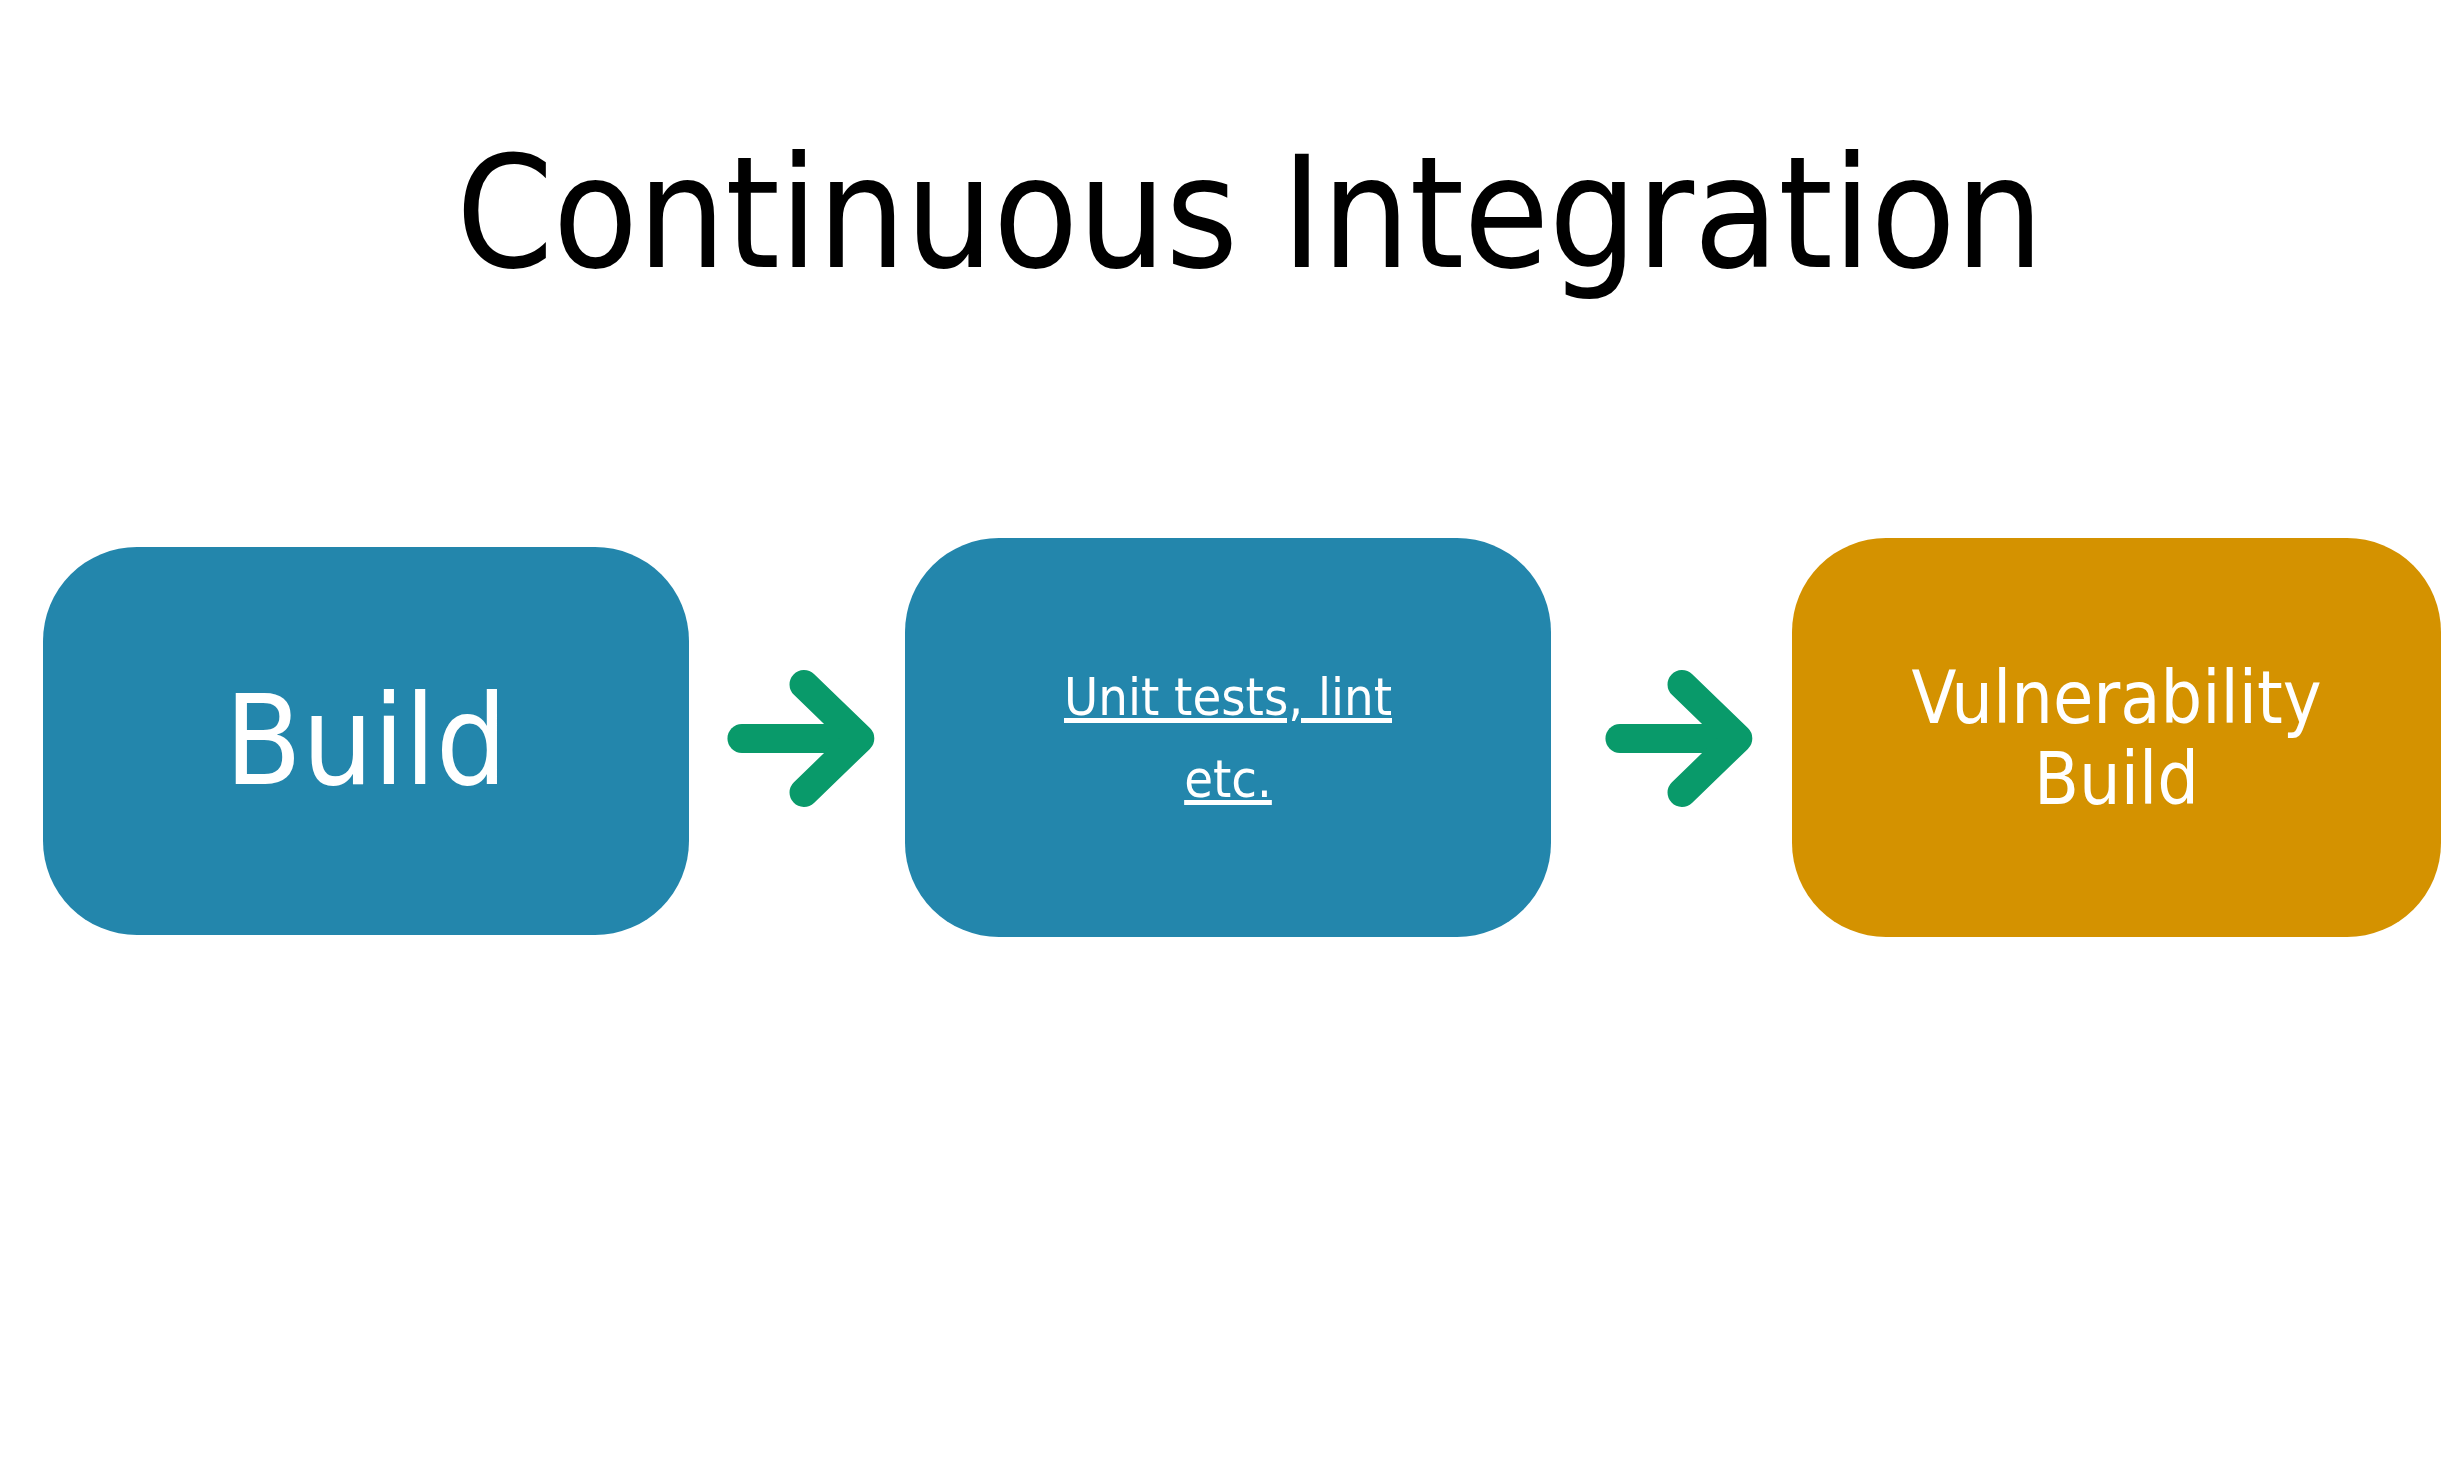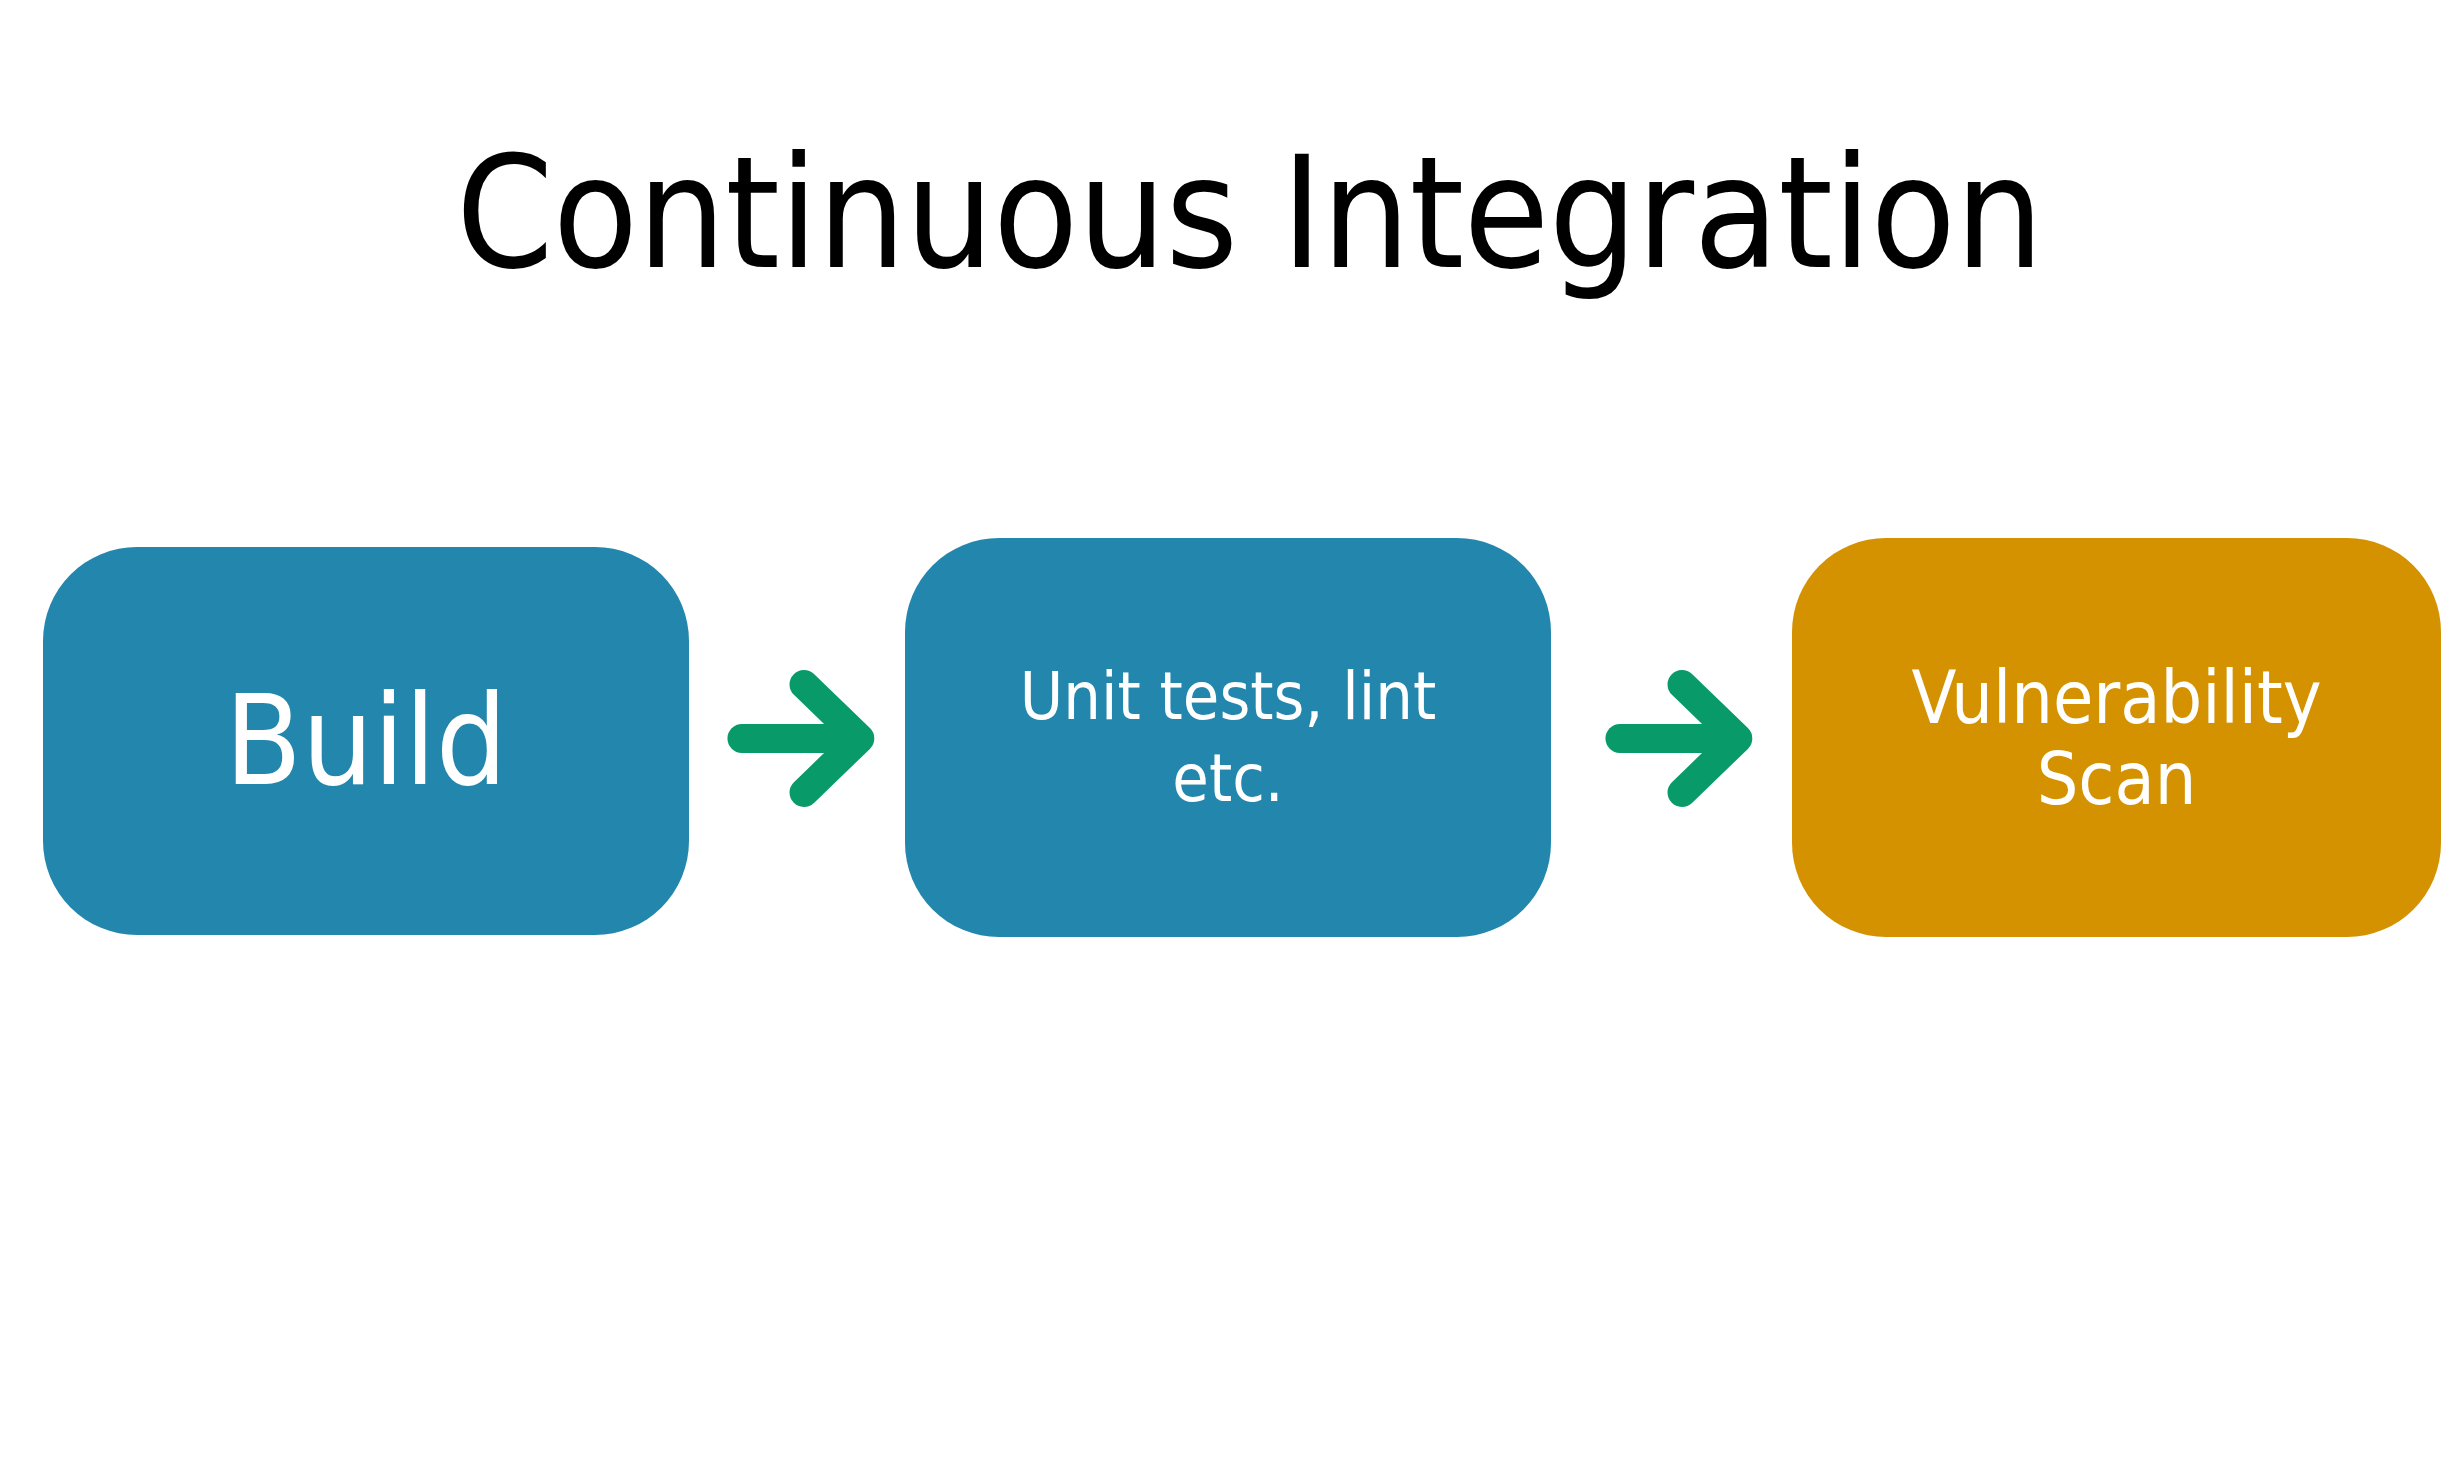--- a/index.html
+++ b/index.html
@@ -81,22 +81,23 @@
     line-height: 132px;
   }
 
   #node-tests {
     left: 905px;
     top: 538px;
     width: 646px;
     height: 399px;
   }
   #node-tests .node-label {
-    font-size: 66px;
+    font-size: 52px;
     line-height: 82px;
+    text-decoration: underline;
   }
 
   #node-scan {
     left: 1792px;
     top: 538px;
     width: 649px;
     height: 399px;
   }
   #node-scan .node-label {
     font-size: 73px;
@@ -150,18 +151,18 @@
       <svg viewBox="0 0 248 236" xmlns="http://www.w3.org/2000/svg">
         <g fill="none" stroke="#099a6a" stroke-width="47" stroke-linecap="round" stroke-linejoin="round">
           <line x1="27" y1="118" x2="214" y2="118"></line>
           <polyline points="128,30 219,118 128,206"></polyline>
         </g>
       </svg>
     </div>
 
     <div class="node" id="node-scan" style="background: rgb(212, 146, 0); color: rgb(255, 255, 255);">
       <span class="node-label">Vulnerability
-Scan</span>
+Build</span>
     </div>
 
   </div>
 </div>
 
 
 </body></html>

